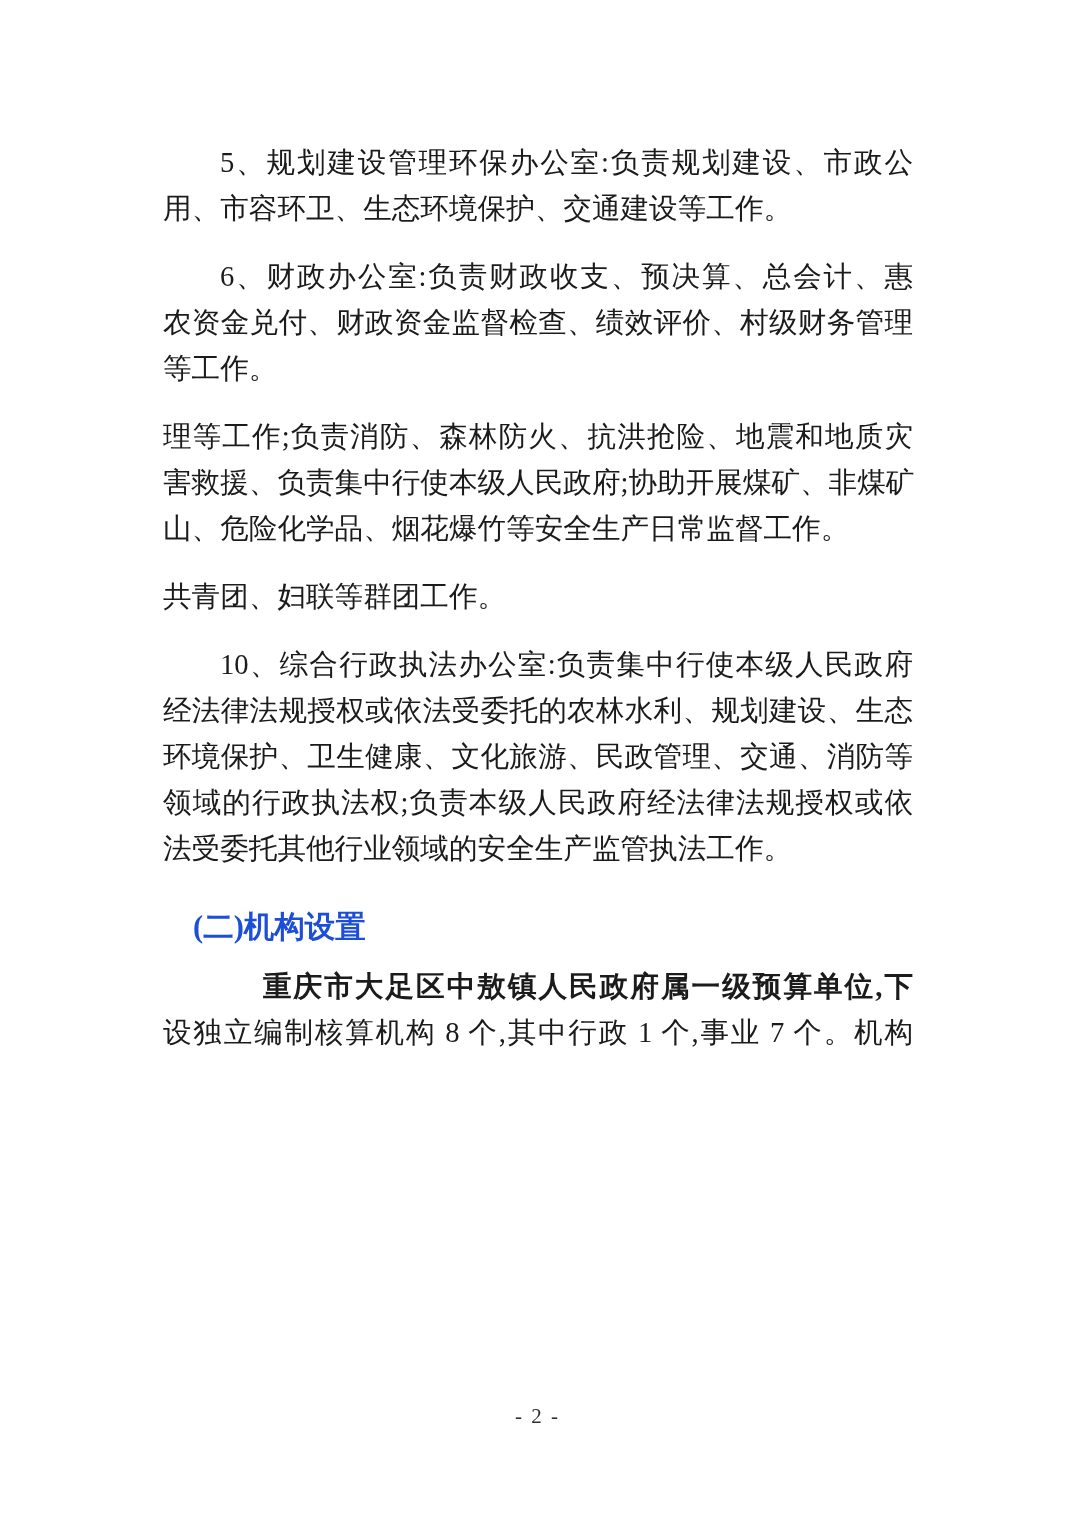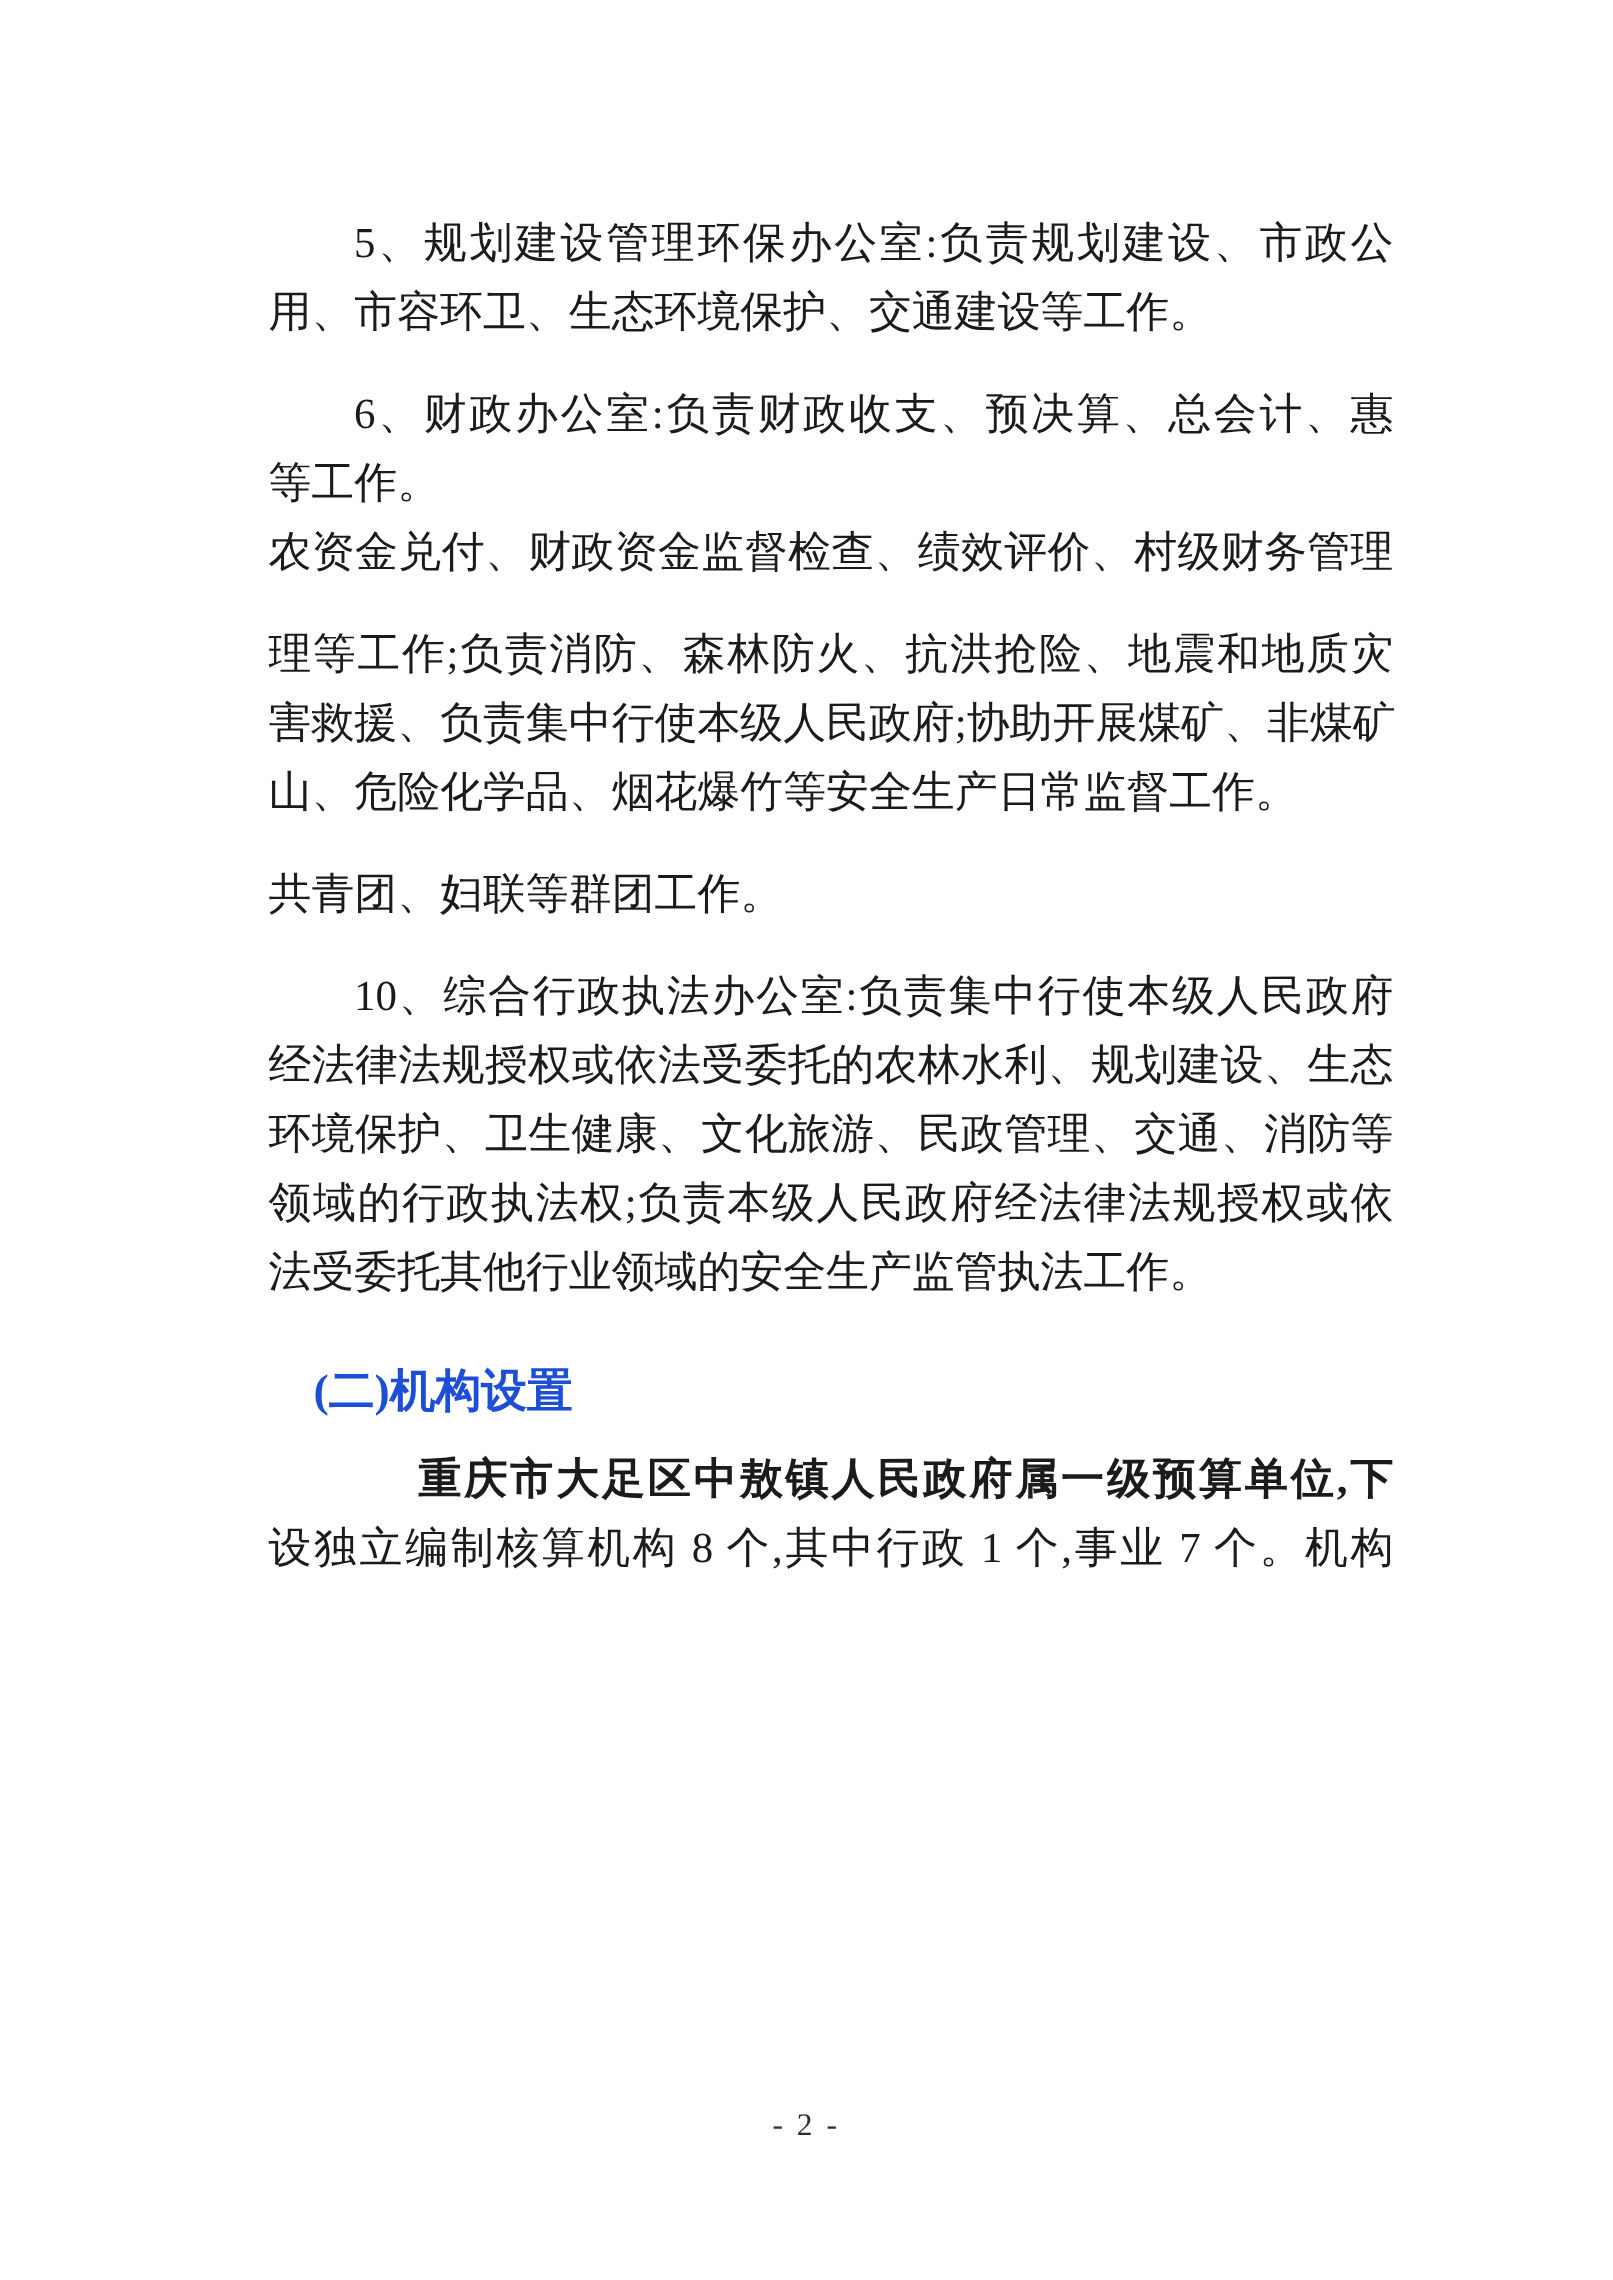--- a/index.html
+++ b/index.html
@@ -11,21 +11,21 @@
     position: relative;
     width: 1075px;
     height: 1520px;
     background: #ffffff;
     overflow: hidden;
     font-family: "Liberation Serif", "DejaVu Serif", serif;
     color: #1b1b1b;
   }
   .content {
     position: absolute;
-    left: 179px;
+    left: 163px;
     top: 140px;
     width: 750px;
   }
   .para { margin: 0; }
   .para + .para { margin-top: 22px; }
   .line {
     height: 46px;
     line-height: 46px;
     font-size: 28.6px;
     text-align: justify;
@@ -62,22 +62,22 @@
 <body>
 
 <div class="page">
   <div class="content">
       <div class="para">
         <div class="line first">5、规划建设管理环保办公室:负责规划建设、市政公</div>
         <div class="line natural">用、市容环卫、生态环境保护、交通建设等工作。</div>
       </div>
       <div class="para">
         <div class="line first">6、财政办公室:负责财政收支、预决算、总会计、惠</div>
+        <div class="line">农资金兑付、财政资金监督检查、绩效评价、村级财务管理</div>
         <div class="line natural">等工作。</div>
-        <div class="line">农资金兑付、财政资金监督检查、绩效评价、村级财务管理</div>
       </div>
       <div class="para">
         <div class="line">理等工作;负责消防、森林防火、抗洪抢险、地震和地质灾</div>
         <div class="line">害救援、负责集中行使本级人民政府;协助开展煤矿、非煤矿</div>
         <div class="line natural">山、危险化学品、烟花爆竹等安全生产日常监督工作。</div>
       </div>
       <div class="para">
         <div class="line natural">共青团、妇联等群团工作。</div>
       </div>
       <div class="para">

